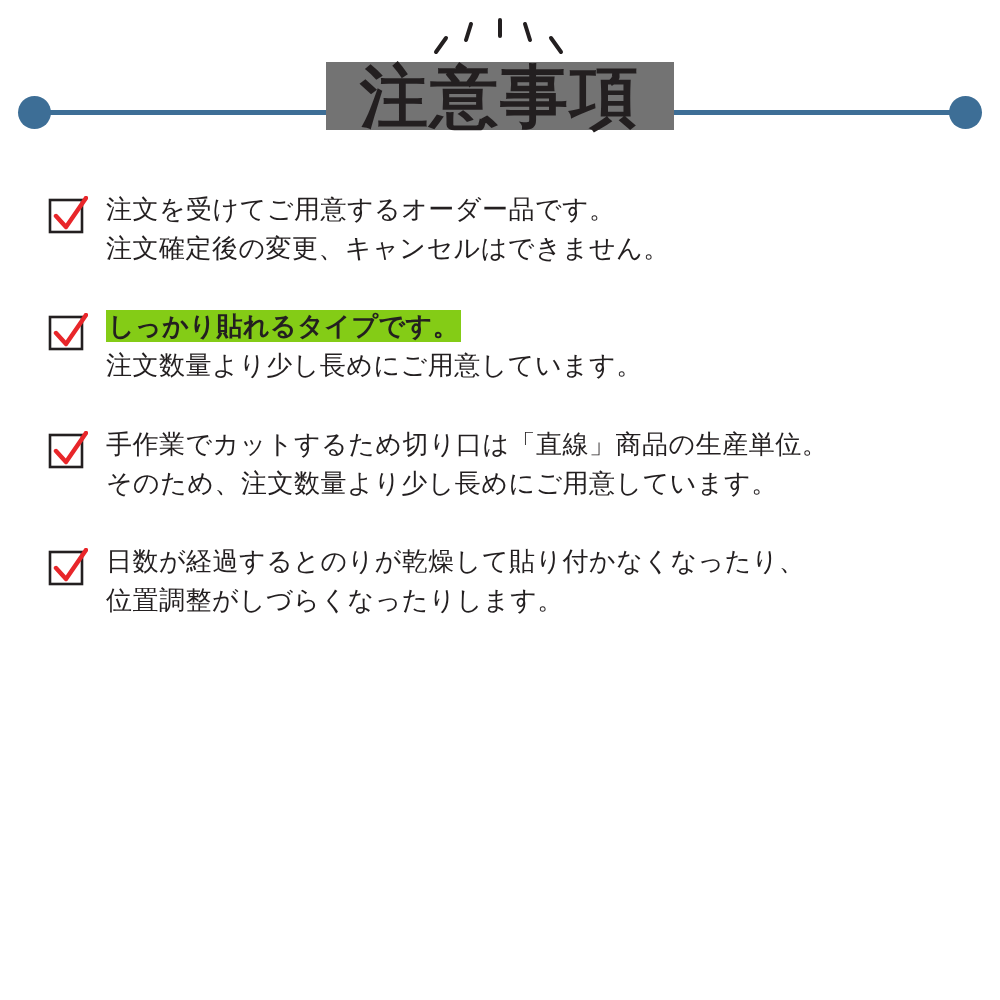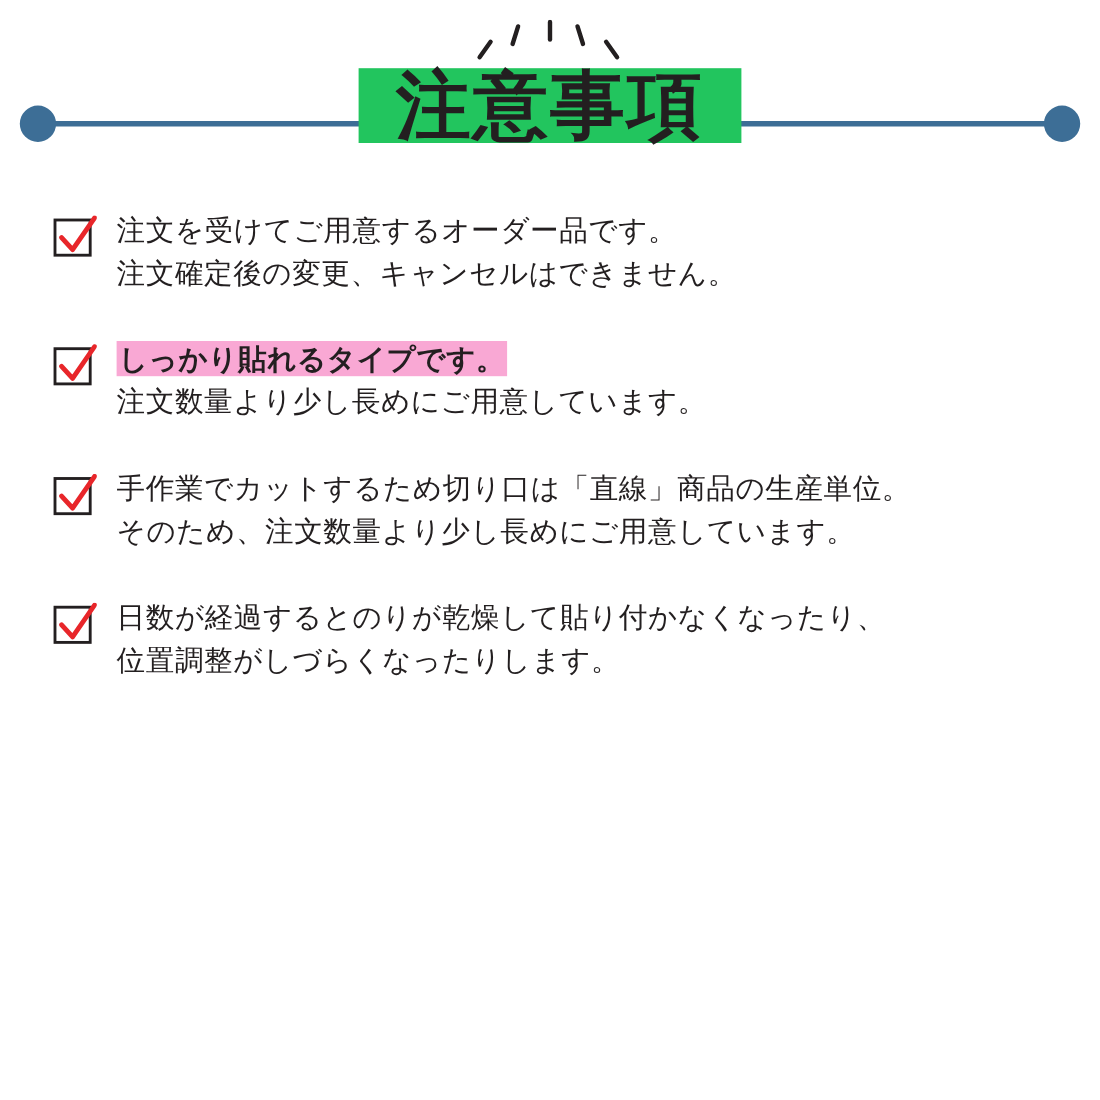--- a/index.html
+++ b/index.html
@@ -43,21 +43,21 @@
     background: #3d6e96;
   }
   .header-dot.left { left: 18px; }
   .header-dot.right { right: 18px; }
 
   .title-wrap {
     position: absolute;
     left: 50%;
     top: 62px;
     transform: translateX(-50%);
-    background: #22c55e;
+    background: #737373;
     padding: 0 34px;
     z-index: 3;
   }
   .title {
     font-size: 68px;
     font-weight: bold;
     letter-spacing: 2px;
     line-height: 1;
     color: #231f20;
     white-space: nowrap;
@@ -99,21 +99,21 @@
     padding-top: 0;
   }
   .line {
     font-size: 26px;
     line-height: 1.49;
     letter-spacing: 0.5px;
     color: #231f20;
     white-space: nowrap;
   }
   .line .hl {
-    background: #f9a8d4;
+    background: #84cc16;
     padding: 1px 2px;
     font-weight: bold;
   }
 </style>
 </head>
 <body>
 
 <div class="page">
 
   <div class="header">

